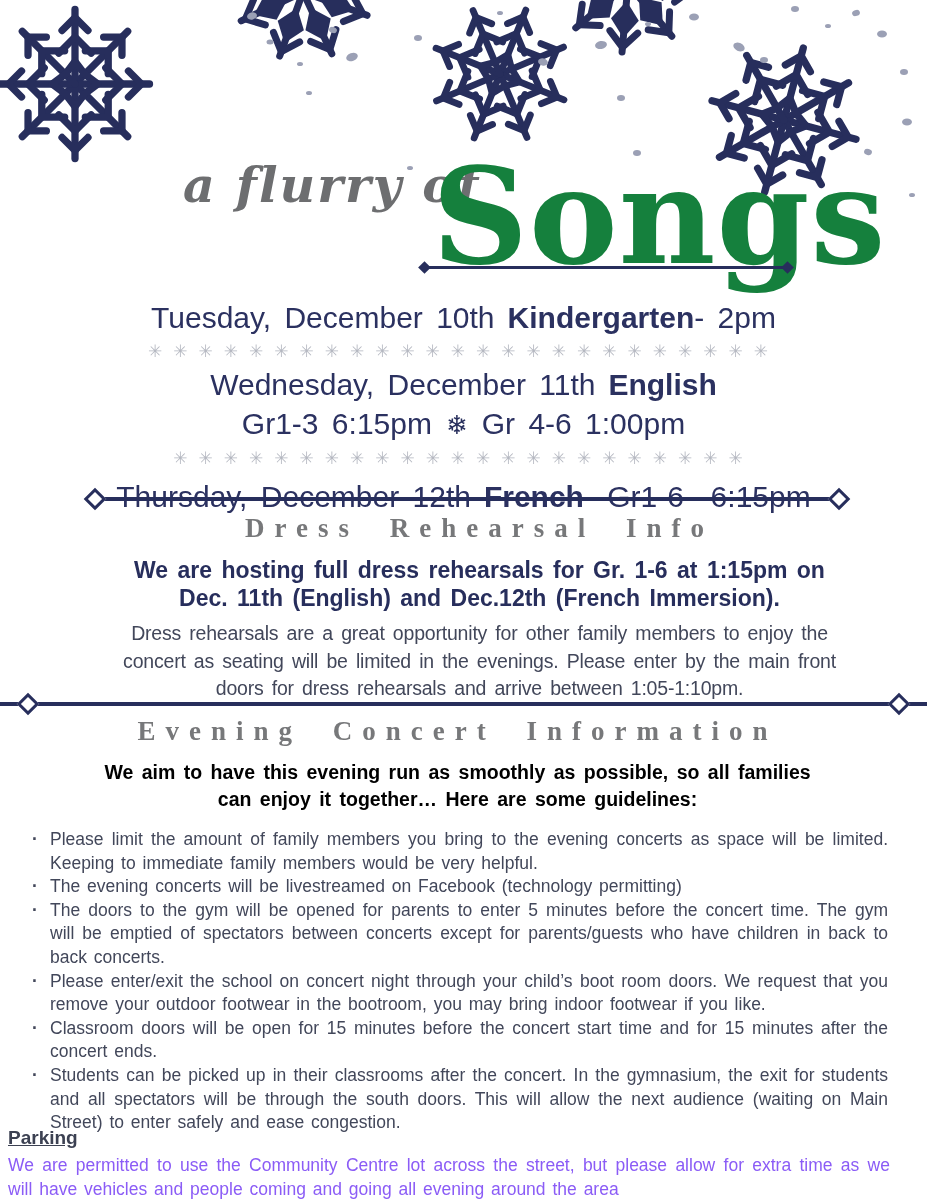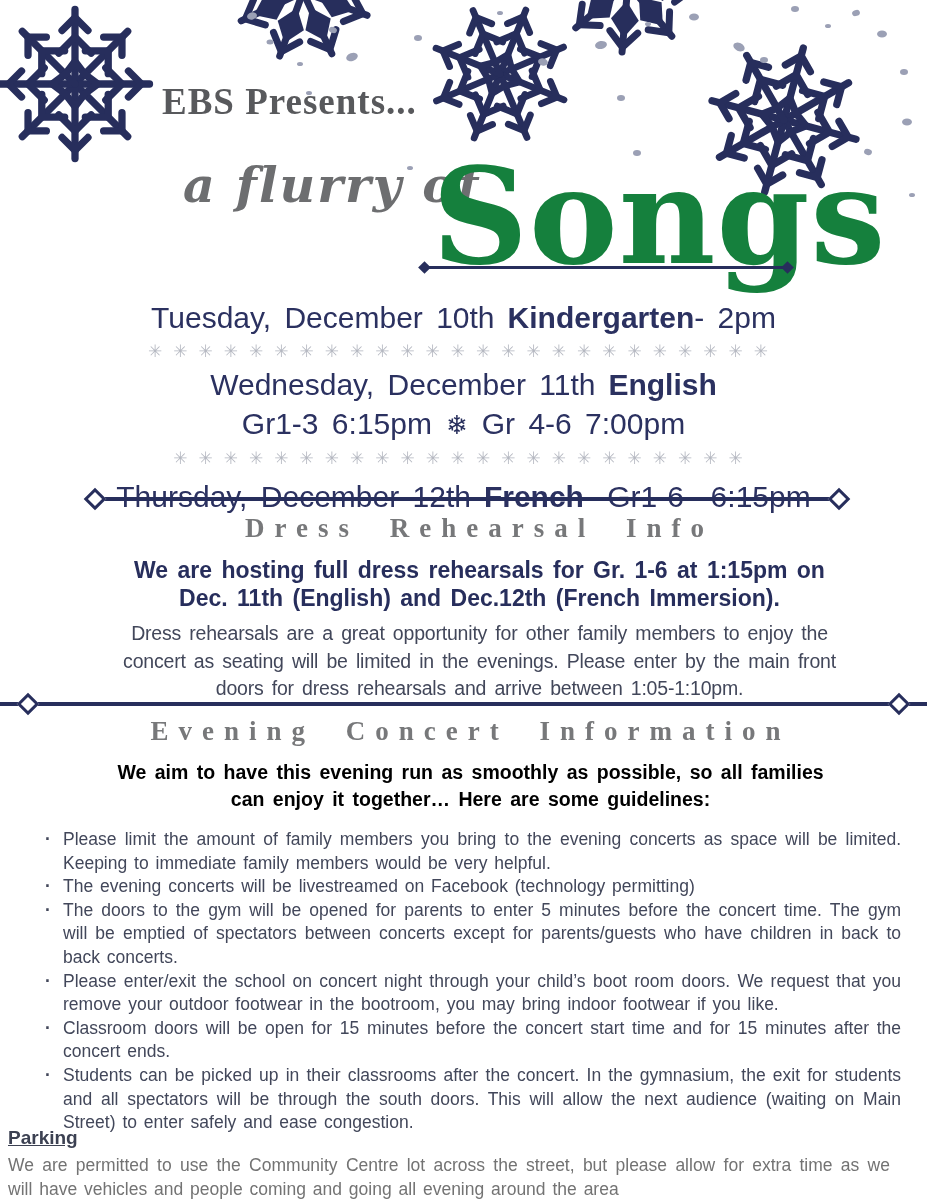--- a/index.html
+++ b/index.html
@@ -44,34 +44,34 @@
                  color:#77787a;letter-spacing:10px;word-spacing:14px;text-align:center;}
 
   
   .dress{position:absolute;left:16px;top:513px;width:927px;text-align:center;}
   .dress .lead{margin-top:13px;font-weight:700;font-size:23px;line-height:27.5px;
                color:#272e5c;white-space:pre-line;word-spacing:3px;}
   .dress .body{margin:8px auto 0;width:800px;font-size:19.5px;line-height:27.5px;
                color:#42475a;white-space:pre-line;word-spacing:3px;letter-spacing:-0.2px;}
 
   
-  .evening{position:absolute;left:13px;top:716px;width:915px;}
+  .evening{position:absolute;left:0;top:716px;width:915px;}
   .evening .lead{margin-top:12px;font-weight:700;font-size:19.5px;line-height:26.5px;
                color:#000000;text-align:center;white-space:pre-line;word-spacing:3px;}
   .bullets{list-style:none;margin:16px 0 0 26px;padding:0;width:862px;}
   .bullets li{display:flex;font-size:17.5px;line-height:23.6px;color:#42475a;}
   .bullets .dot{flex:0 0 18px;text-align:left;padding-left:6px;font-weight:700;}
   .bullets .txt{flex:1;text-align:justify;word-spacing:2px;}
 
   
   .parking{position:absolute;left:8px;top:1126px;width:882px;}
   .parking .ph{font-weight:700;font-size:19px;line-height:24px;color:#3c4152;
                text-decoration:underline;}
   .parking .pb{font-size:17.5px;line-height:23.6px;text-align:justify;word-spacing:2px;
-               color:#737373;margin-top:4px;}
+               color:#8b5cf6;margin-top:4px;}
 </style>
 </head>
 <body>
 
 <div class="page">
 
   <div class="header">
     <svg class="decor" width="927" height="340" viewBox="0 0 927 340">
       <defs>
         <g id="arm-l">
@@ -135,39 +135,38 @@
         <ellipse cx="904" cy="72" rx="4" ry="3"></ellipse>
         <ellipse cx="868" cy="152" rx="4" ry="3" transform="rotate(15 868 152)"></ellipse>
         <ellipse cx="907" cy="122" rx="5" ry="3.5"></ellipse>
         <ellipse cx="637" cy="153" rx="4" ry="3"></ellipse>
         <ellipse cx="410" cy="168" rx="3" ry="2"></ellipse>
         <ellipse cx="300" cy="64" rx="3" ry="2"></ellipse>
         <ellipse cx="912" cy="195" rx="3" ry="2"></ellipse>
       </g>
     </svg>
 
-    <div class="presenter">EBS Presents...</div>
     <div class="script-title">a flurry of</div>
     <div class="main-title">Songs</div>
     <div class="title-underline">
       <span class="dia l"></span>
       <span class="dia r"></span>
     </div>
   </div>
 
   <div class="schedule">
     <div class="sched-line">
       <span>Tuesday, December 10th</span><b>Kindergarten</b><span class="post">- 2pm</span>
     </div>
     <div class="sep-row">✳✳✳✳✳✳✳✳✳✳✳✳✳✳✳✳✳✳✳✳✳✳✳✳✳</div>
     <div class="sched-line">
       <span>Wednesday, December 11th</span><b>English</b><span class="post"></span>
     </div>
     <div class="sched-line l3">
-      <span>Gr1-3 6:15pm</span><span class="mid-flake">❄</span><span>Gr 4-6 7:00pm</span>
+      <span>Gr1-3 6:15pm</span><span class="mid-flake">❄</span><span>Gr 4-6 1:00pm</span>
     </div>
     <div class="sep-row">✳✳✳✳✳✳✳✳✳✳✳✳✳✳✳✳✳✳✳✳✳✳✳</div>
     <div class="sched-line l4">
       <span>Thursday, December 12th</span><b>French</b><span class="post">- Gr1-6 &nbsp;6:15pm</span>
     </div>
   </div>
 
   <div class="divider divider-1">
     <span class="dia l"></span>
     <span class="dia r"></span>

